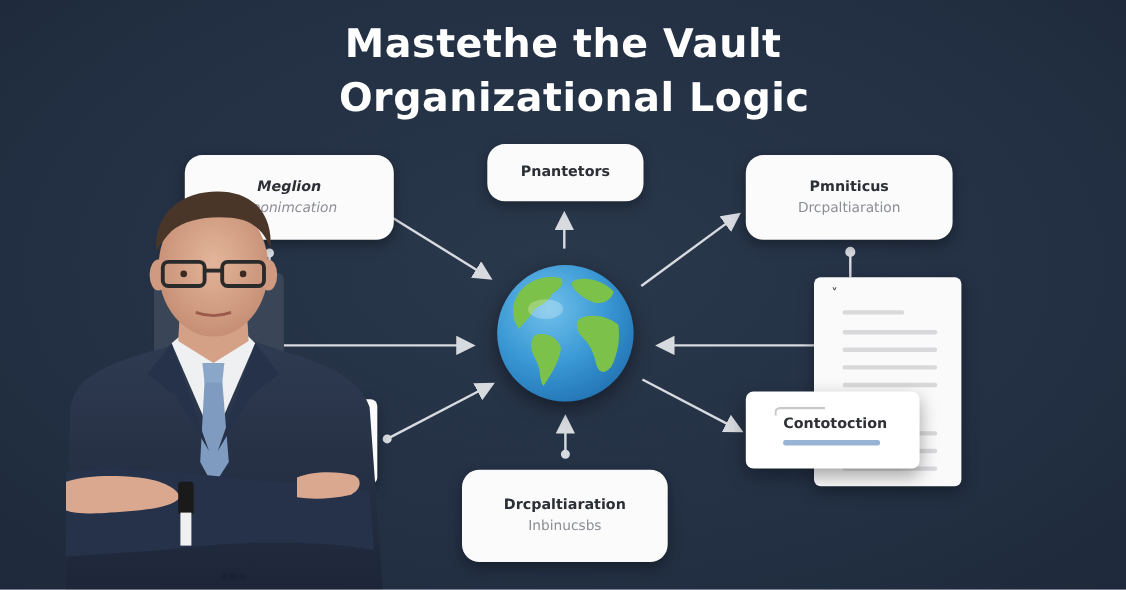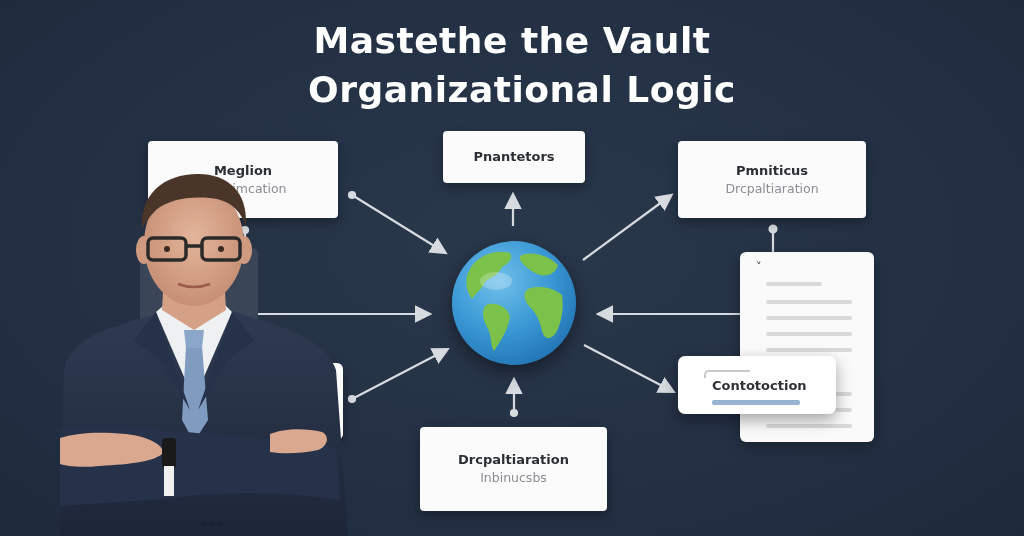--- a/index.html
+++ b/index.html
@@ -11,43 +11,43 @@
   }
   .title {
     position: absolute; left: 0; width: 1024px; text-align: center;
     color: #ffffff; font-weight: bold; font-family: "DejaVu Sans", sans-serif;
     letter-spacing: 0.5px;
   }
   .title-1 { top: 10px; font-size: 36px; line-height: 62px; }
   .title-2 { top: 66px; font-size: 36px; line-height: 48px; left: 10px; }
 
   .card {
-    position: absolute; background: #fbfbfb; border-radius: 4px;
+    position: absolute; background: #fbfbfb; border-radius: 16px;
     box-shadow: 0 4px 12px rgba(0,0,0,0.35);
     display: flex; flex-direction: column; align-items: center; justify-content: center;
   }
   .card .primary { color: #2c2f36; font-weight: bold; font-size: 13px; line-height: 18px; }
   .card .secondary { color: #8a8d93; font-size: 12.5px; line-height: 18px; }
 
-  #card-tl { left: 148px; top: 141px; width: 190px; height: 77px; }
+  #card-tl { left: 168px; top: 141px; width: 190px; height: 77px; font-style: italic; }
   #card-tc { left: 443px; top: 131px; width: 142px; height: 52px; }
   #card-tr { left: 678px; top: 141px; width: 188px; height: 77px; }
   #card-bc { left: 420px; top: 427px; width: 187px; height: 84px; }
   #card-ml-ghost { left: 140px; top: 248px; width: 118px; height: 80px; background: #3a4658; box-shadow:none; border-radius: 6px; }
   #card-bl { left: 300px; top: 363px; width: 43px; height: 77px; border-radius: 6px; }
 
   #doc {
     position: absolute; left: 740px; top: 252px; width: 134px; height: 190px;
     background: #fafafa; border-radius: 6px; box-shadow: 0 4px 14px rgba(0,0,0,0.35);
   }
   #doc .chev { position: absolute; left: 16px; top: 8px; font-size: 11px; color: #444; font-weight: bold; }
   #doc .line { position: absolute; left: 26px; height: 4px; background: #d9d9db; border-radius: 2px; }
 
   #contact-card {
-    position: absolute; left: 678px; top: 356px; width: 158px; height: 58px;
+    position: absolute; left: 678px; top: 356px; width: 158px; height: 70px;
     background: #ffffff; border-radius: 7px; box-shadow: 0 6px 16px rgba(0,0,0,0.35);
   }
   #contact-card .tab { position: absolute; left: 26px; top: 14px; width: 46px; height: 8px;
     border-top: 2px solid #c9c9c9; border-left: 2px solid #c9c9c9; border-top-left-radius: 5px; }
   #contact-card .label { position: absolute; left: 34px; top: 22px; color: #2f3136; font-weight: bold; font-size: 13px; }
   #contact-card .bar { position: absolute; left: 34px; top: 44px; width: 88px; height: 5px; background: #98b4d4; border-radius: 2px; }
 
   #connectors { position: absolute; left: 0; top: 0; }
 
   #globe {

